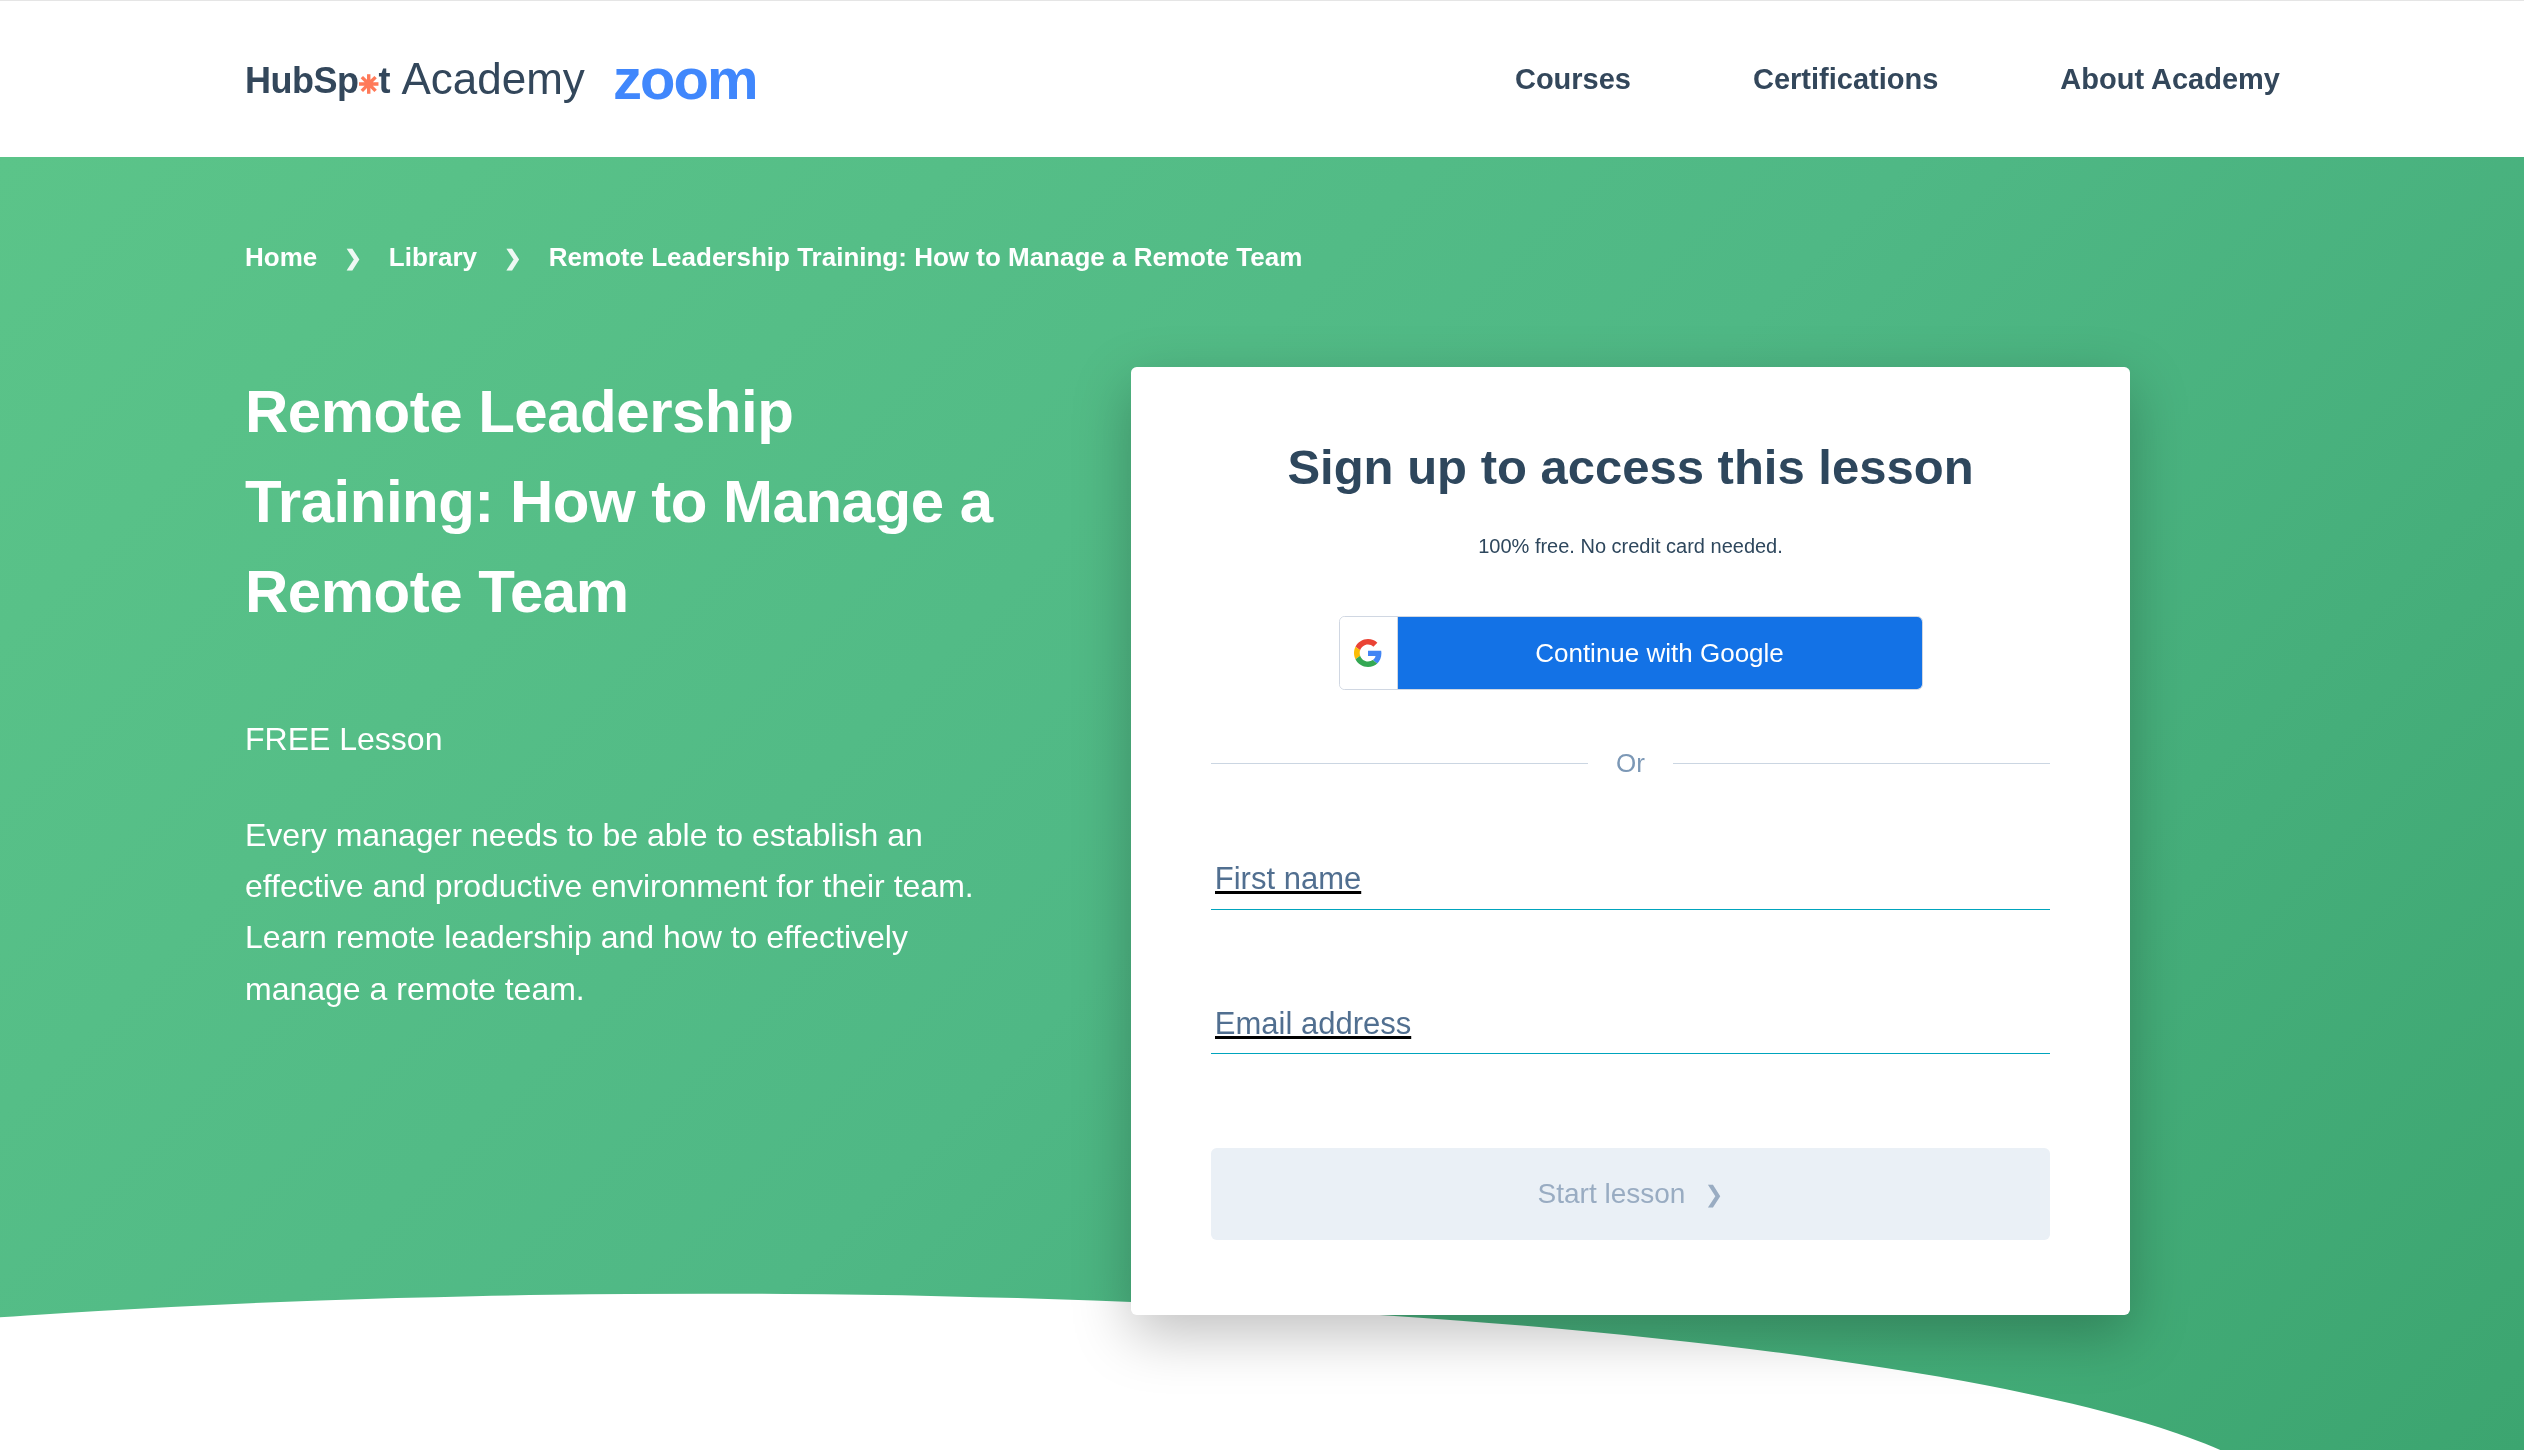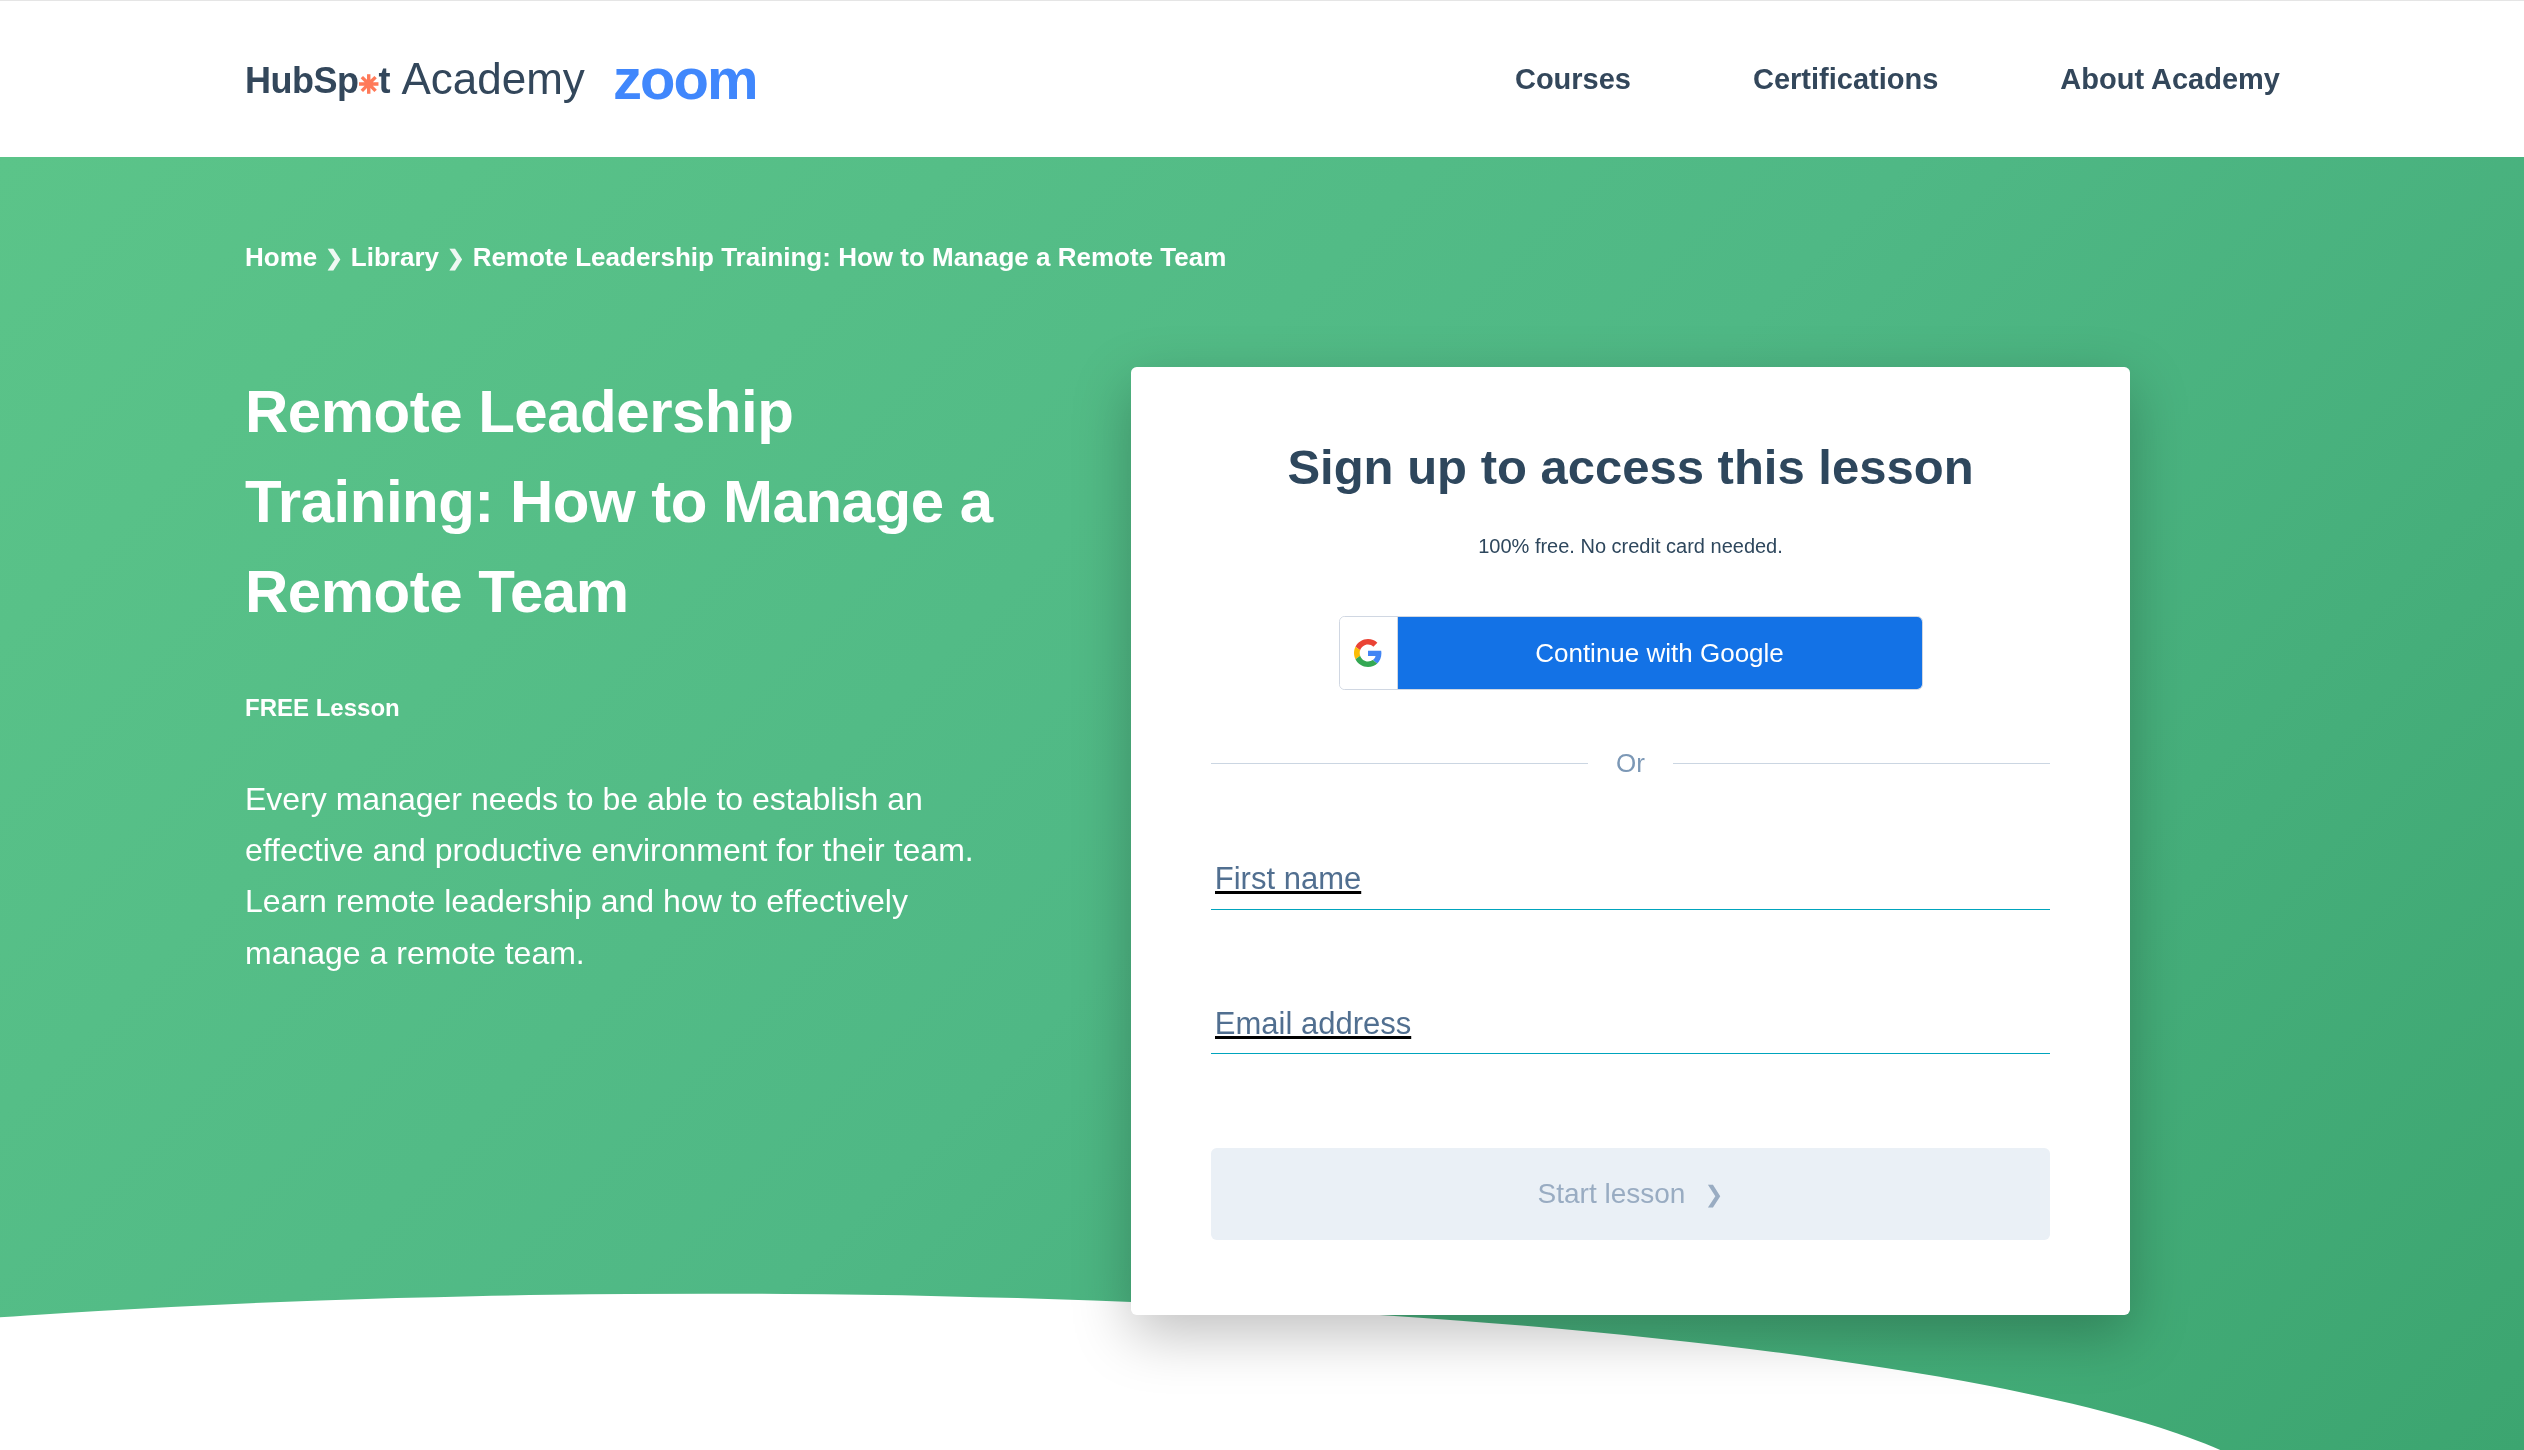--- a/index.html
+++ b/index.html
@@ -8,26 +8,26 @@
 .logo-group { display: flex; align-items: center; gap: 28px; }
 .hubspot-logo { display: flex; align-items: center; gap: 5.7px; }
 .hubspot-text { font-size: 36px; font-weight: 700; color: #33475b; letter-spacing: -0.5px; }
 .hubspot-text .sprocket { color: #ff7a59; }
 .academy-text { font-size: 44px; font-weight: 300; color: #33475b; margin-left: 5.7px; }
 .zoom-logo { font-size: 58px; font-weight: 800; color: #4087fc; letter-spacing: -1.9px; line-height: 1; }
 .nav { margin-left: auto; display: flex; gap: 122px; }
 .nav-item { font-size: 29px; font-weight: 600; color: #33475b; cursor: pointer; }
 .hero { position: relative; height: calc(100% - 157px); background: linear-gradient(135deg, #5bc489 0%, #4fb885 50%, #3ca570 100%); padding: 85px 245px 0; }
 .hero::after { content: ""; position: absolute; bottom: -0.9px; left: 0; width: 100%; height: 226px; background: #fff; clip-path: ellipse(63% 100% at 28% 130%); }
-.breadcrumb { display: flex; align-items: center; gap: 8px; color: #fff; font-size: 26px; font-weight: 600; margin-bottom: 94px; }
+.breadcrumb { display: flex; align-items: center; gap: 27px; color: #fff; font-size: 26px; font-weight: 600; margin-bottom: 94px; }
 .breadcrumb-sep { font-size: 21px; opacity: 0.9; }
 .content { display: flex; gap: 113px; align-items: flex-start; position: relative; z-index: 2; }
 .left { flex: 1; color: #fff; max-width: 773px; }
 .title { font-size: 60px; font-weight: 700; line-height: 1.5; letter-spacing: -0.5px; }
-.subtitle { font-size: 24px; font-weight: 700; margin-top: 57px; }
+.subtitle { font-size: 32px; font-weight: 400; margin-top: 84px; }
 .description { font-size: 32px; font-weight: 400; line-height: 1.6; margin-top: 52px; }
 .card { background: #fff; width: 999px; border-radius: 5.7px; box-shadow: 0 19px 57px rgba(0,0,0,0.25); padding: 72px 80px 75px; text-align: center; position: relative; z-index: 3; }
 .card-title { font-size: 49px; font-weight: 700; color: #2e475d; }
 .card-sub { font-size: 20px; color: #2e475d; margin-top: 40px; }
 .google-btn { display: inline-flex; align-items: center; margin-top: 58px; border: 0.9px solid #d0d7e2; border-radius: 5.7px; overflow: hidden; cursor: pointer; width: 584px; }
 .google-icon-box { width: 58px; height: 72px; background: #fff; display: flex; align-items: center; justify-content: center; border-right: 0.9px solid #d0d7e2; }
 .google-btn-text { flex: 1; background: #1372e6; color: #fff; font-size: 26px; font-weight: 500; height: 72px; display: flex; align-items: center; justify-content: center; }
 .divider { display: flex; align-items: center; margin-top: 58px; gap: 28px; }
 .divider-line { flex: 1; height: 0.9px; background: #cbd6e2; }
 .divider-text { font-size: 26px; color: #7c98b6; }

